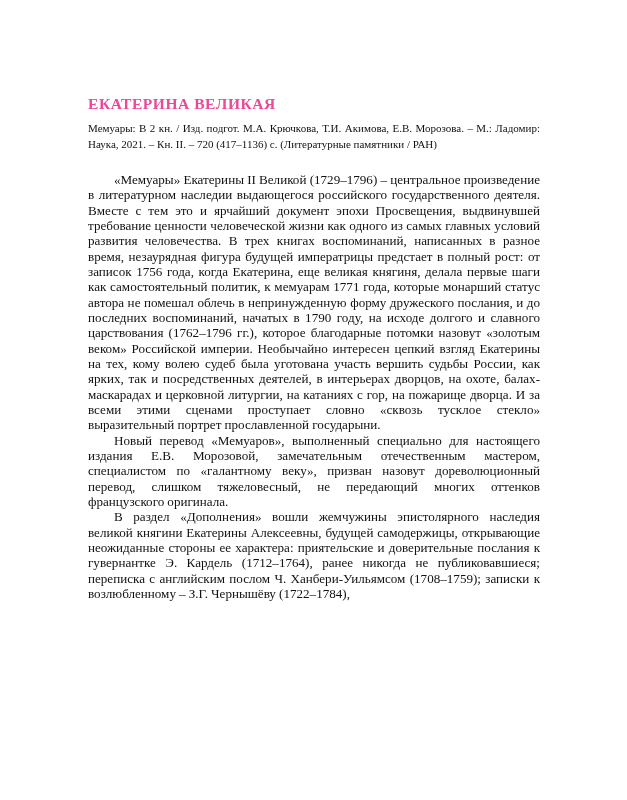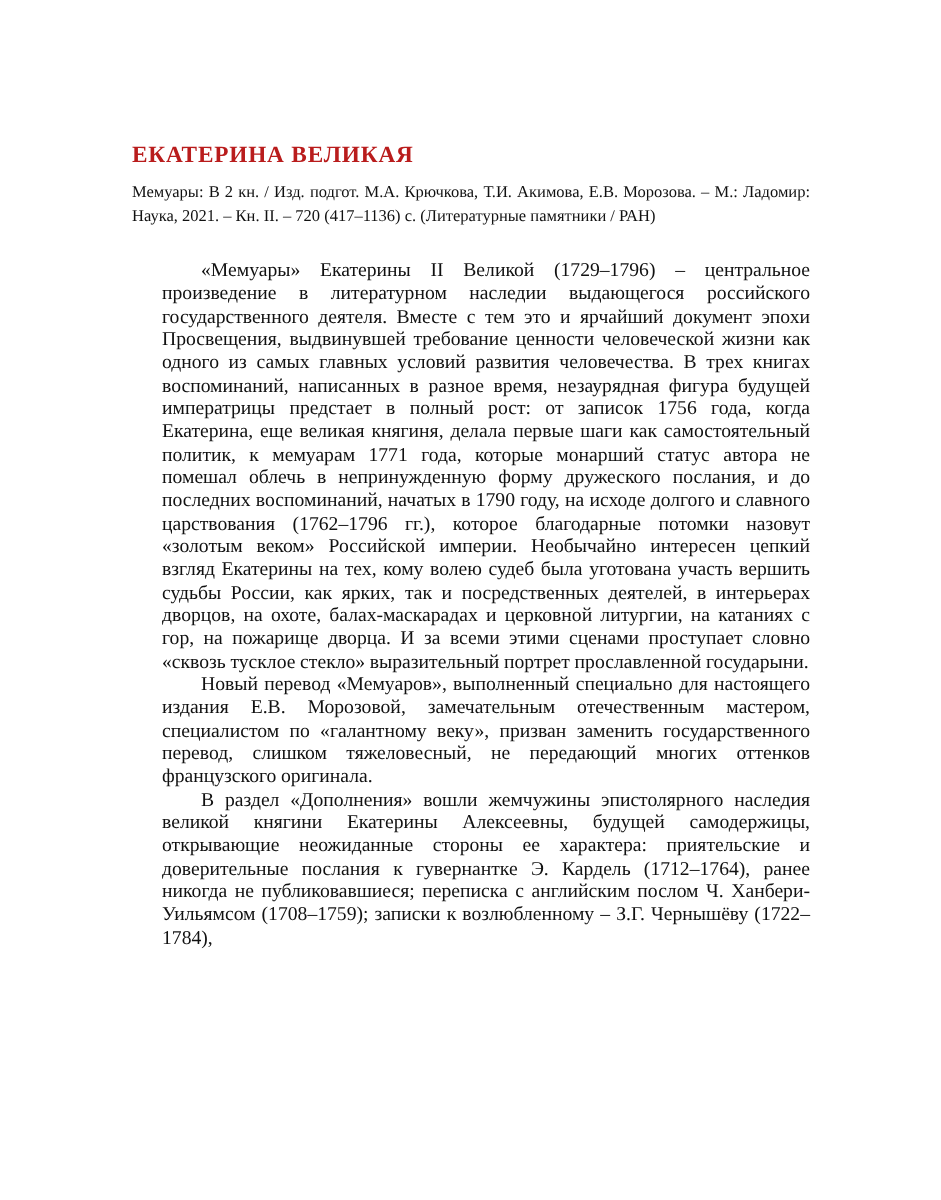--- a/index.html
+++ b/index.html
@@ -34,21 +34,21 @@
 
   
   .book-title {
     font-family: "Liberation Serif", "DejaVu Serif", serif;
     font-weight: bold;
     font-size: 15.5px;
     letter-spacing: 0.55px;
     line-height: 20px;
     margin: 0 0 6px 0;
     text-transform: uppercase;
-    color: #b91c1c;
+    color: #ec4899;
   }
 
   
   .imprint {
     font-size: 11px;
     line-height: 16.4px;
     text-align: justify;
     text-justify: inter-word;
     margin: 0;
     hyphens: manual;
@@ -63,21 +63,20 @@
   .isbn-line {
     font-size: 13.1px;
     line-height: 16.2px;
     white-space: nowrap;
     color: #111111;
   }
 
   
   .annotation {
     margin-top: 19px;
-    margin-left: 20px;
   }
   .annotation p {
     font-size: 13.1px;
     line-height: 15.35px;
     text-align: justify;
     text-justify: inter-word;
     text-indent: 26px;
     margin: 0;
     color: #111111;
     hyphens: manual;
@@ -90,18 +89,18 @@
 <div class="page">
   <div class="content">
 
     <h1 class="book-title">ЕКАТЕРИНА ВЕЛИКАЯ</h1>
 
     <p class="imprint">Мемуары: В 2 кн. / Изд. подгот. М.А. Крючкова, Т.И. Акимова, Е.В. Морозова. – М.: Ладомир: Наука, 2021. – Кн. II. – 720 (417–1136) с. (Литературные памятники / РАН)</p>
 
 
     <div class="annotation">
       <p>«Мемуары» Екатерины II Великой (1729–1796) – центральное произведение в литературном наследии выдающегося российского государственного деятеля. Вместе с тем это и ярчайший документ эпохи Просвещения, выдвинувшей требование ценности человеческой жизни как одного из самых главных условий развития человечества. В трех книгах воспоминаний, написанных в разное время, незаурядная фигура будущей императрицы предстает в полный рост: от записок 1756 года, когда Екатерина, еще великая княгиня, делала первые шаги как самостоятельный политик, к мемуарам 1771 года, которые монарший статус автора не помешал облечь в непринужденную форму дружеского послания, и до последних воспоминаний, начатых в 1790 году, на исходе долгого и славного царствования (1762–1796 гг.), которое благодарные потомки назовут «золотым веком» Российской империи. Необычайно интересен цепкий взгляд Екатерины на тех, кому волею судеб была уготована участь вершить судьбы России, как ярких, так и посредственных деятелей, в интерьерах дворцов, на охоте, балах-маскарадах и церковной литургии, на катаниях с гор, на пожарище дворца. И за всеми этими сценами проступает словно «сквозь тусклое стекло» выразительный портрет прославленной государыни.</p>
-      <p>Новый перевод «Мемуаров», выполненный специально для настоящего издания Е.В. Морозовой, замечательным отечественным мастером, специалистом по «галантному веку», призван заменить государственного перевод, слишком тяжеловесный, не передающий многих оттенков французского оригинала.</p>
+      <p>Новый перевод «Мемуаров», выполненный специально для настоящего издания Е.В. Морозовой, замечательным отечественным мастером, специалистом по «галантному веку», призван назовут дореволюционный перевод, слишком тяжеловесный, не передающий многих оттенков французского оригинала.</p>
       <p>В раздел «Дополнения» вошли жемчужины эпистолярного наследия великой княгини Екатерины Алексеевны, будущей самодержицы, открывающие неожиданные стороны ее характера: приятельские и доверительные послания к гувернантке Э. Кардель (1712–1764), ранее никогда не публиковавшиеся; переписка с английским послом Ч. Ханбери-Уильямсом (1708–1759); записки к возлюбленному – З.Г. Чернышёву (1722–1784),</p>
     </div>
 
   </div>
 </div>
 
 </body></html>

